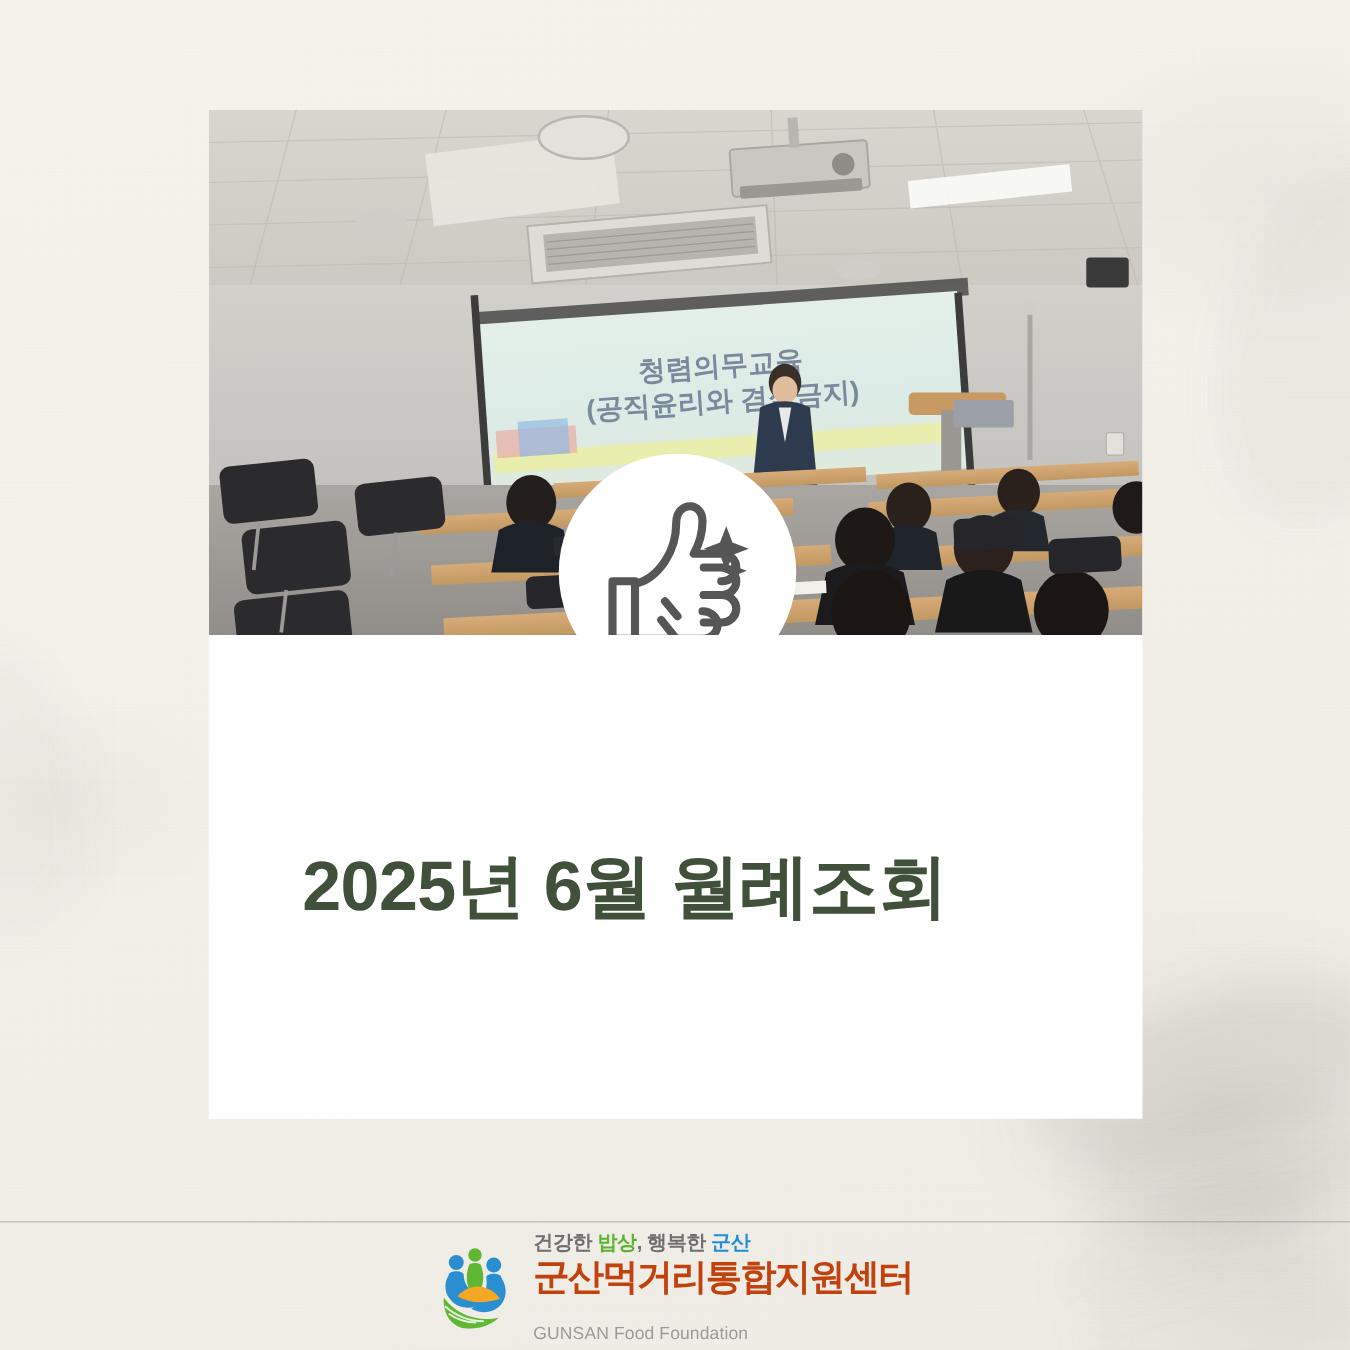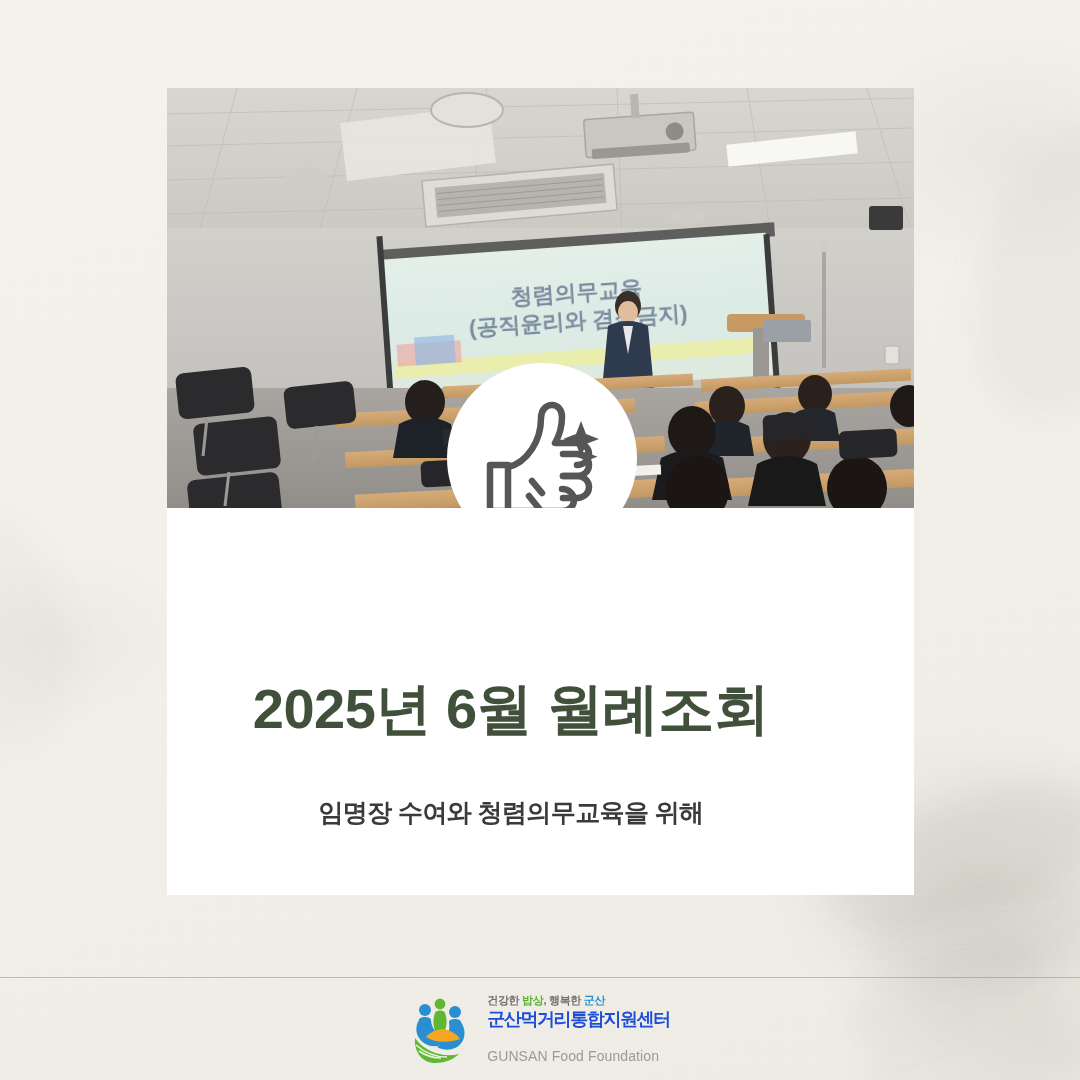--- a/index.html
+++ b/index.html
@@ -93,21 +93,20 @@
   }
   #thumb-badge svg { display:block; }
 
   
   #text-block {
     position: absolute;
     left: 0;
     top: 420px;
     width: 666px;
     text-align: center;
-    margin-left: 11px;
   }
   #headline {
     margin: 0;
     padding-top: 170px;
     font-size: 56px;
     font-weight: 700;
     letter-spacing: -0.5px;
     color: #41503a;
     line-height: 1.12;
     white-space: nowrap;
@@ -145,33 +144,33 @@
   #logo-lockup {
     display: flex;
     align-items: center;
     gap: 11px;
     transform: translateY(1px);
   }
   #logo-mark { width: 66px; height: 66px; flex: 0 0 66px; }
   #logo-mark svg { display: block; }
   #logo-text { display: flex; flex-direction: column; justify-content: center; }
   #logo-tagline {
-    font-size: 11px;
+    font-size: 16px;
     font-weight: 700;
     color: #6f6f6f;
     letter-spacing: -0.3px;
     line-height: 1.25;
     margin-bottom: 1px;
   }
   #logo-tagline .green { color: #5bb431; }
   #logo-tagline .blue  { color: #1f8fd4; }
   #logo-name {
-    font-size: 18px;
+    font-size: 29px;
     font-weight: 700;
-    color: #1d4ed8;
+    color: #c2410c;
     letter-spacing: -1.4px;
     line-height: 1.12;
   }
   #logo-en {
     font-size: 14px;
     font-weight: 400;
     color: #9a9a9a;
     letter-spacing: 0.1px;
     line-height: 1.3;
     margin-top: 18px;
@@ -413,21 +412,20 @@
 
         <path d="M104 28 l5 13 l13 5 l-13 5 l-5 13 l-5 -13 l-13 -5 l13 -5 z" fill="#565656"></path>
         <path d="M120 56 l3 8 l8 3 l-8 3 l-3 8 l-3 -8 l-8 -3 l8 -3 z" fill="#565656" transform="translate(-4,0) scale(0.95)"></path>
       </svg>
     </div>
   </div>
 
   <div id="text-block">
     <h1 id="headline">2025년 6월 월례조회</h1>
     <p id="subtitle">
-      <span class="ln">임명장 수여와 청렴의무교육을 위해</span>
     </p>
   </div>
 
 </div>
 
 <div id="footer-rule"></div>
 
 <div id="footer">
   <div id="logo-lockup">
 

